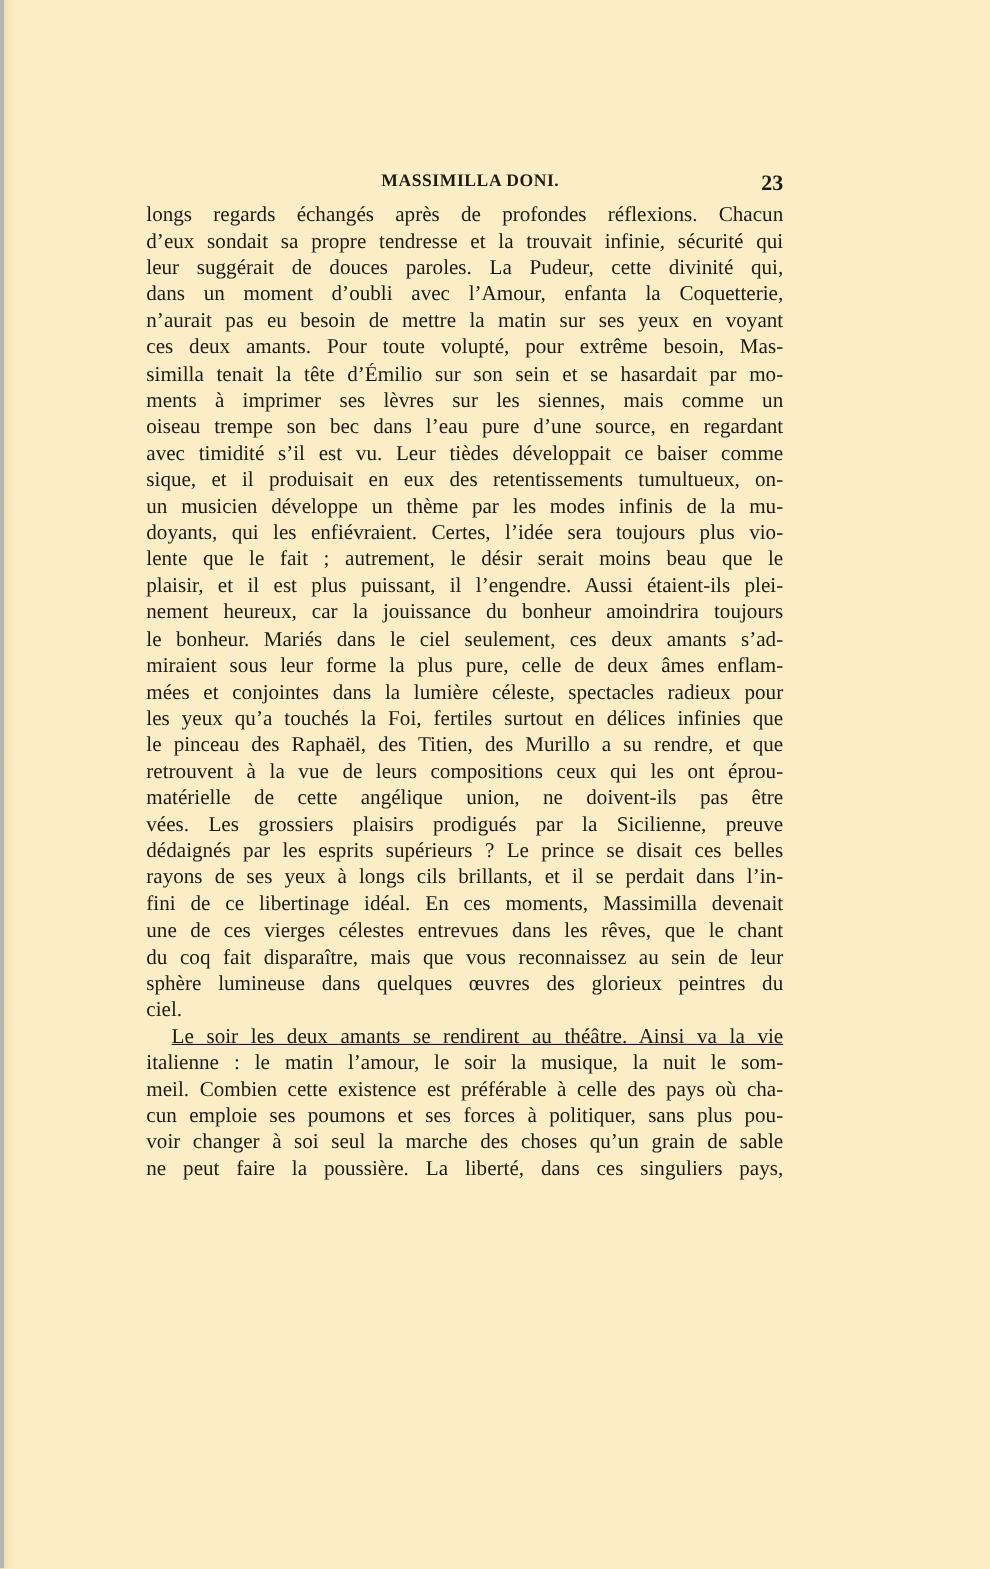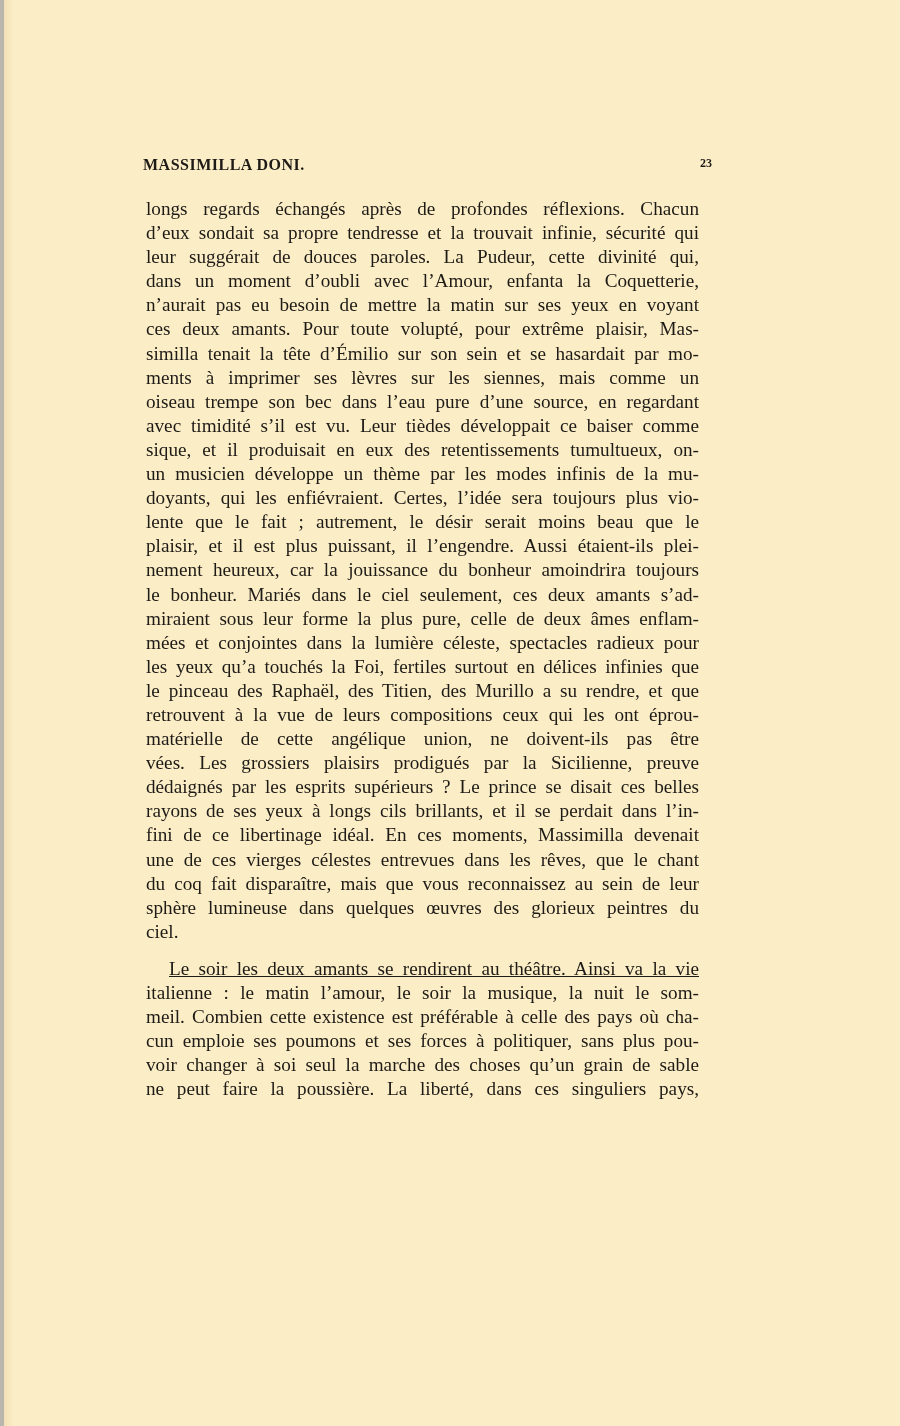--- a/index.html
+++ b/index.html
@@ -33,32 +33,32 @@
       top: 154px;
       width: 579px;
     }
     .running-head {
       position: relative;
       height: 30px;
     }
     .running-title {
       position: absolute;
       left: 0; right: 0;
-      text-align: left;
+      text-align: center;
       top: 2px;
       font-size: 16px;
       font-weight: bold;
       letter-spacing: 0.5px;
       padding-left: 10px;
     }
     .page-number {
       position: absolute;
       right: 0;
       top: 2px;
-      font-size: 12px;
+      font-size: 20px;
       font-weight: bold;
     }
     .body-text {
       font-size: 19.2px;
       line-height: 24.1px;
     }
     .line {
       display: block;
       text-align: justify;
       text-align-last: justify;
@@ -67,21 +67,21 @@
       overflow: visible;
     }
     .line.last {
       text-align-last: left;
     }
     .line.indent {
       text-indent: 23px;
       text-decoration: underline;
     }
     .paragraph {
-      margin: 13px;
+      margin: 0;
     }
   </style>
 </head>
 <body>
 
 <div class="left-edge"></div>
 <div class="left-shade"></div>
 
 <div class="page">
   <div class="running-head">
@@ -89,21 +89,21 @@
     <span class="page-number">23</span>
   </div>
 
   <div class="body-text">
     <div class="paragraph">
         <span class="line">longs regards échangés après de profondes réflexions. Chacun</span>
         <span class="line">d’eux sondait sa propre tendresse et la trouvait infinie, sécurité qui</span>
         <span class="line">leur suggérait de douces paroles. La Pudeur, cette divinité qui,</span>
         <span class="line">dans un moment d’oubli avec l’Amour, enfanta la Coquetterie,</span>
         <span class="line">n’aurait pas eu besoin de mettre la matin sur ses yeux en voyant</span>
-        <span class="line">ces deux amants. Pour toute volupté, pour extrême plaisir, Mas-</span>
+        <span class="line">ces deux amants. Pour toute volupté, pour extrême besoin, Mas-</span>
         <span class="line">similla tenait la tête d’Émilio sur son sein et se hasardait par mo-</span>
         <span class="line">ments à imprimer ses lèvres sur les siennes, mais comme un</span>
         <span class="line">oiseau trempe son bec dans l’eau pure d’une source, en regardant</span>
         <span class="line">avec timidité s’il est vu. Leur tièdes développait ce baiser comme</span>
         <span class="line">sique, et il produisait en eux des retentissements tumultueux, on-</span>
         <span class="line">un musicien développe un thème par les modes infinis de la mu-</span>
         <span class="line">doyants, qui les enfiévraient. Certes, l’idée sera toujours plus vio-</span>
         <span class="line">lente que le fait ; autrement, le désir serait moins beau que le</span>
         <span class="line">plaisir, et il est plus puissant, il l’engendre. Aussi étaient-ils plei-</span>
         <span class="line">nement heureux, car la jouissance du bonheur amoindrira toujours</span>

